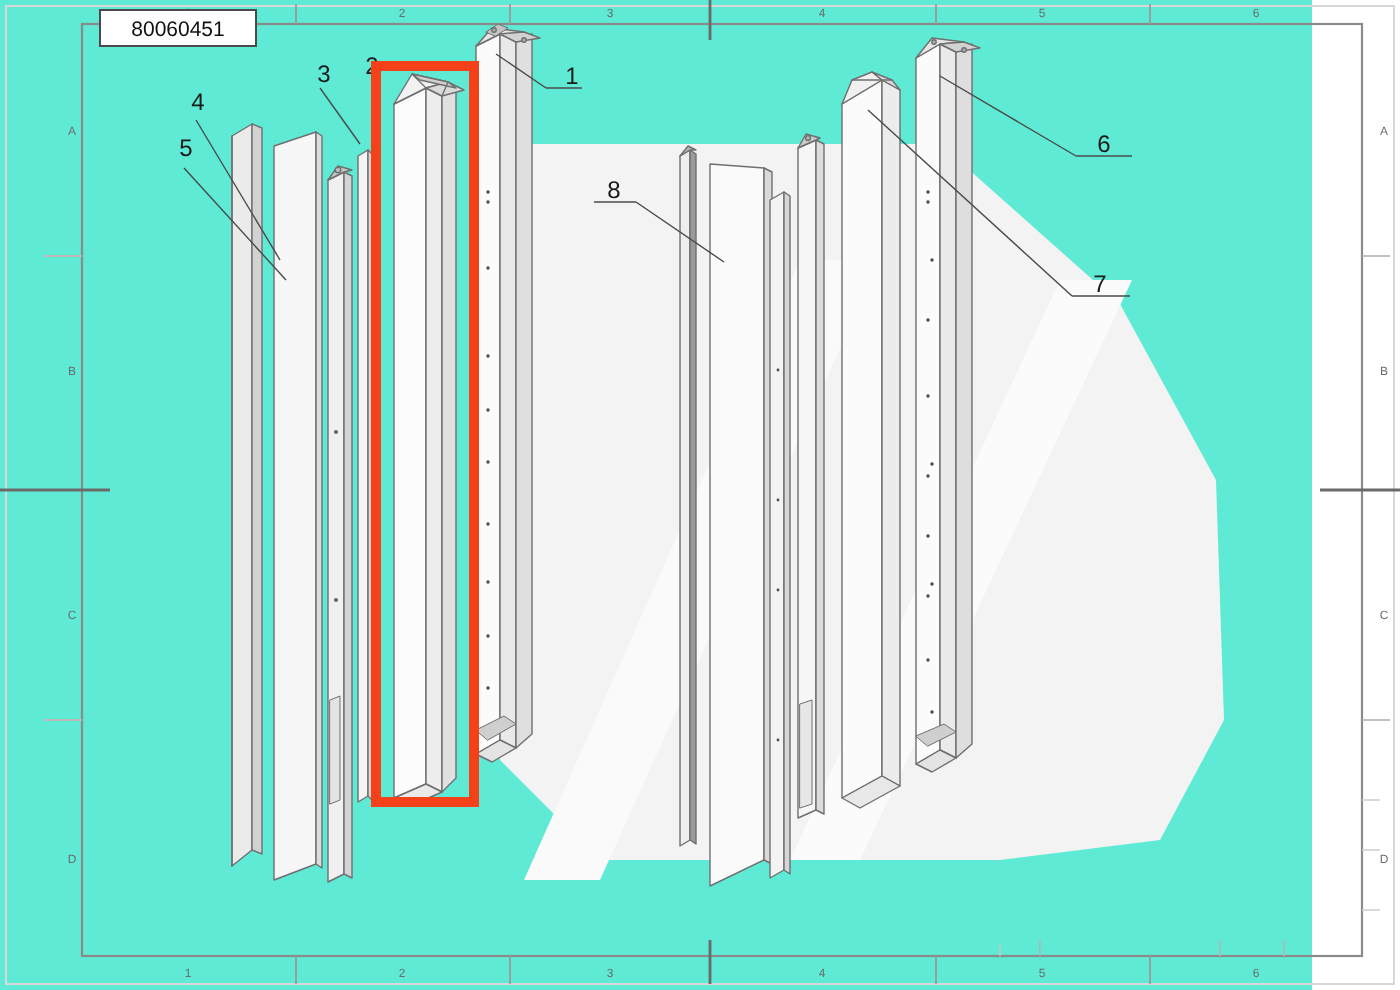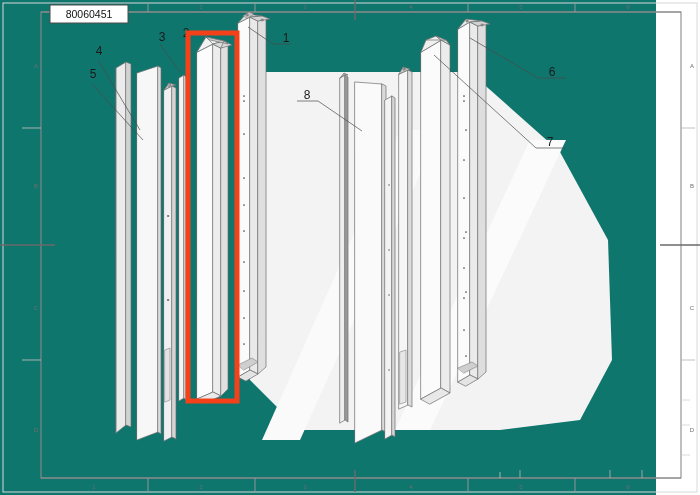--- a/index.html
+++ b/index.html
@@ -1,18 +1,18 @@
 <!DOCTYPE html>
 <html><head>
 <meta charset="utf-8">
 <style>
   html,body{margin:0;padding:0;background:#ffffff;}
   body{width:700px;height:495px;overflow:hidden;
        font-family:"Liberation Sans", sans-serif;}
-  #stage{position:relative;width:656px;height:495px;background:#0f766e;}
+  #stage{position:relative;width:656px;height:495px;background:#5eead4;}
   svg#dwg{position:absolute;left:0;top:0;width:700px;height:495px;display:block;}
   .zone-txt{font-family:"Liberation Sans",sans-serif;font-size:6px;fill:#6d6d6d;
             text-anchor:middle;dominant-baseline:middle;}
   .callout-txt{font-family:"Liberation Sans",sans-serif;font-size:12px;fill:#1a1a1a;
                text-anchor:middle;dominant-baseline:alphabetic;}
   .partno-txt{font-family:"Liberation Sans",sans-serif;font-size:10.5px;fill:#111;
               text-anchor:middle;dominant-baseline:middle;}
 </style>
 </head>
 <body>

